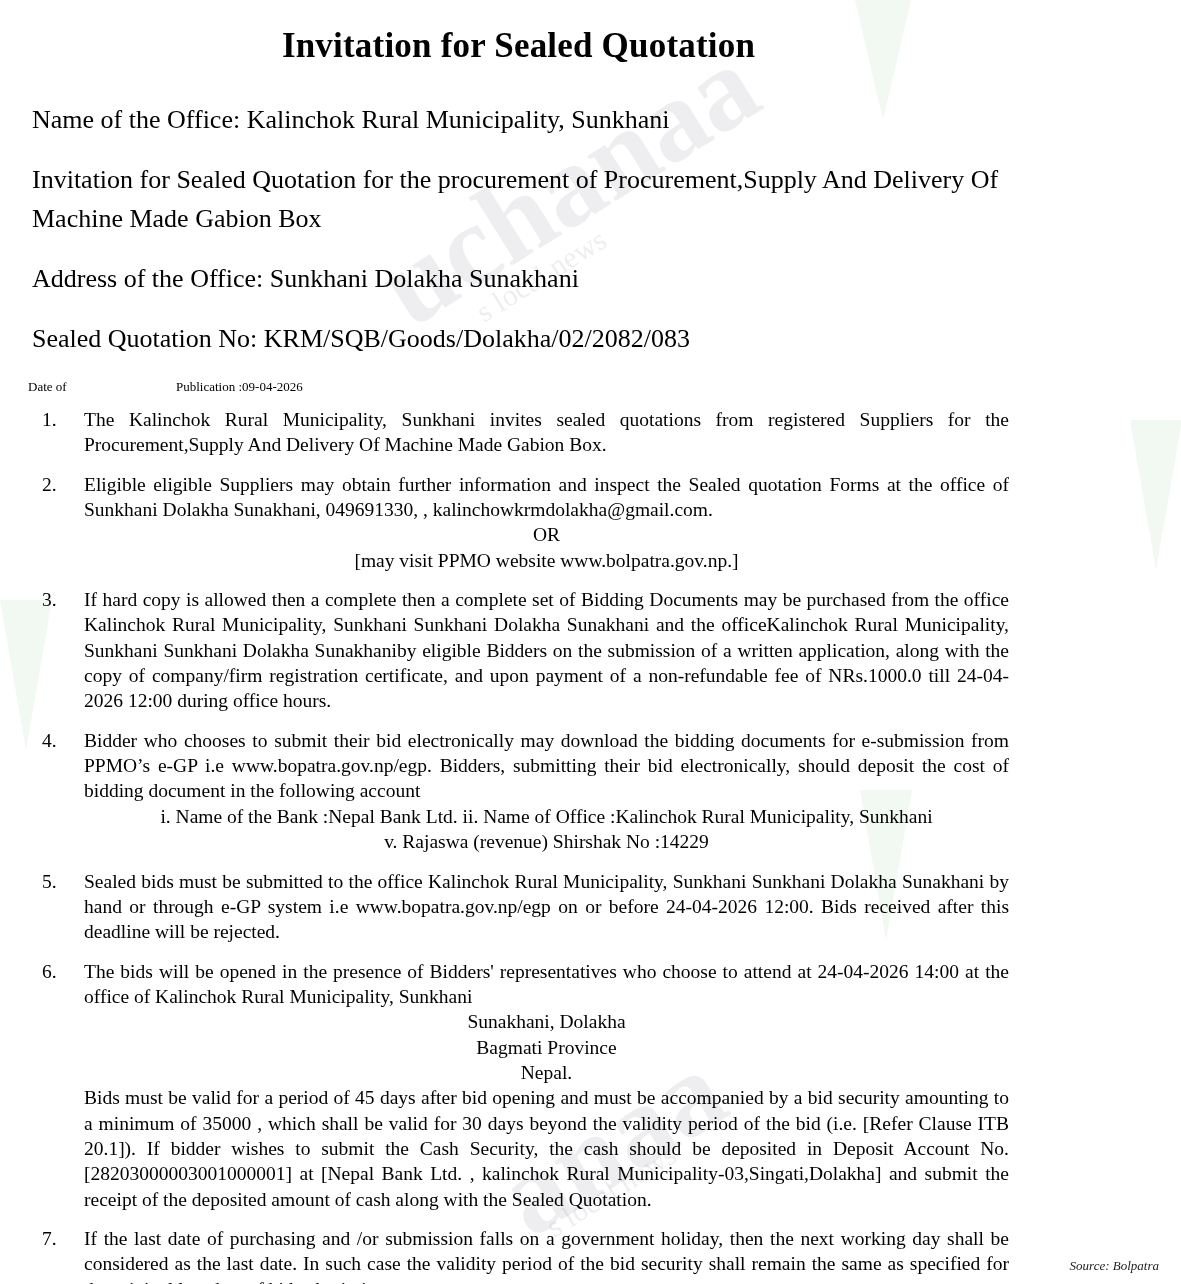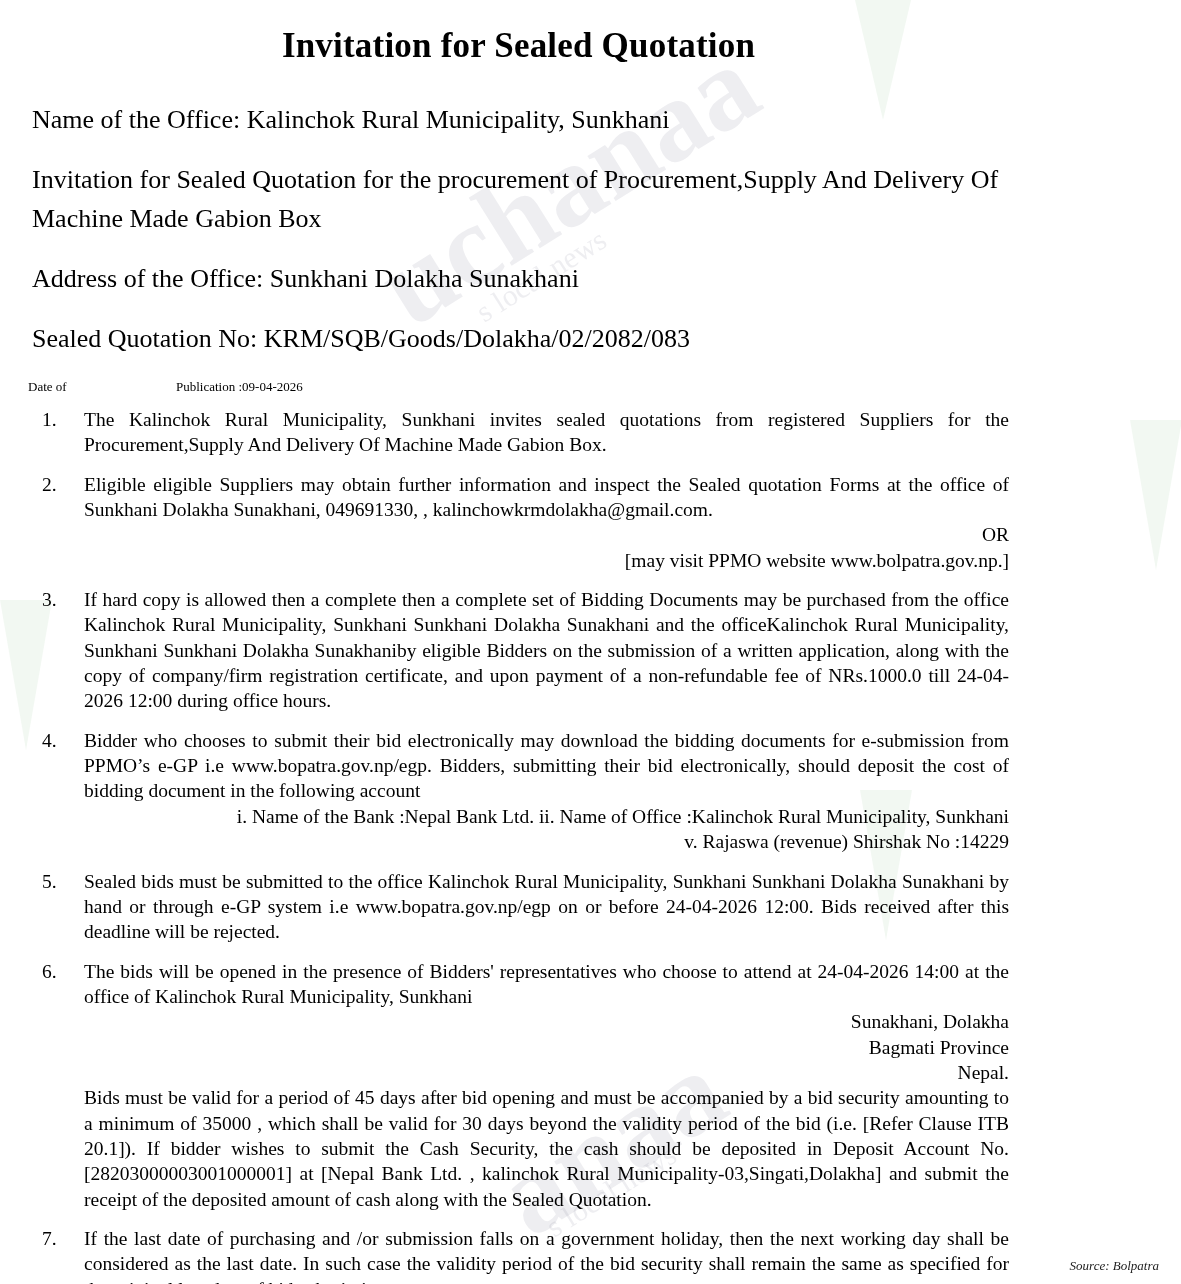--- a/index.html
+++ b/index.html
@@ -95,21 +95,21 @@
     position: absolute;
     left: 14px;
     top: 0;
     width: 30px;
     text-align: left;
   }
   .sub {
     display: block;
   }
   .nojust {
-    text-align: right;
+    text-align: center;
   }
 
   .source {
     position: absolute;
     right: 22px;
     bottom: 10px;
     font-size: 13px;
     font-style: italic;
     color: #222;
     font-family: "Liberation Serif", serif;

